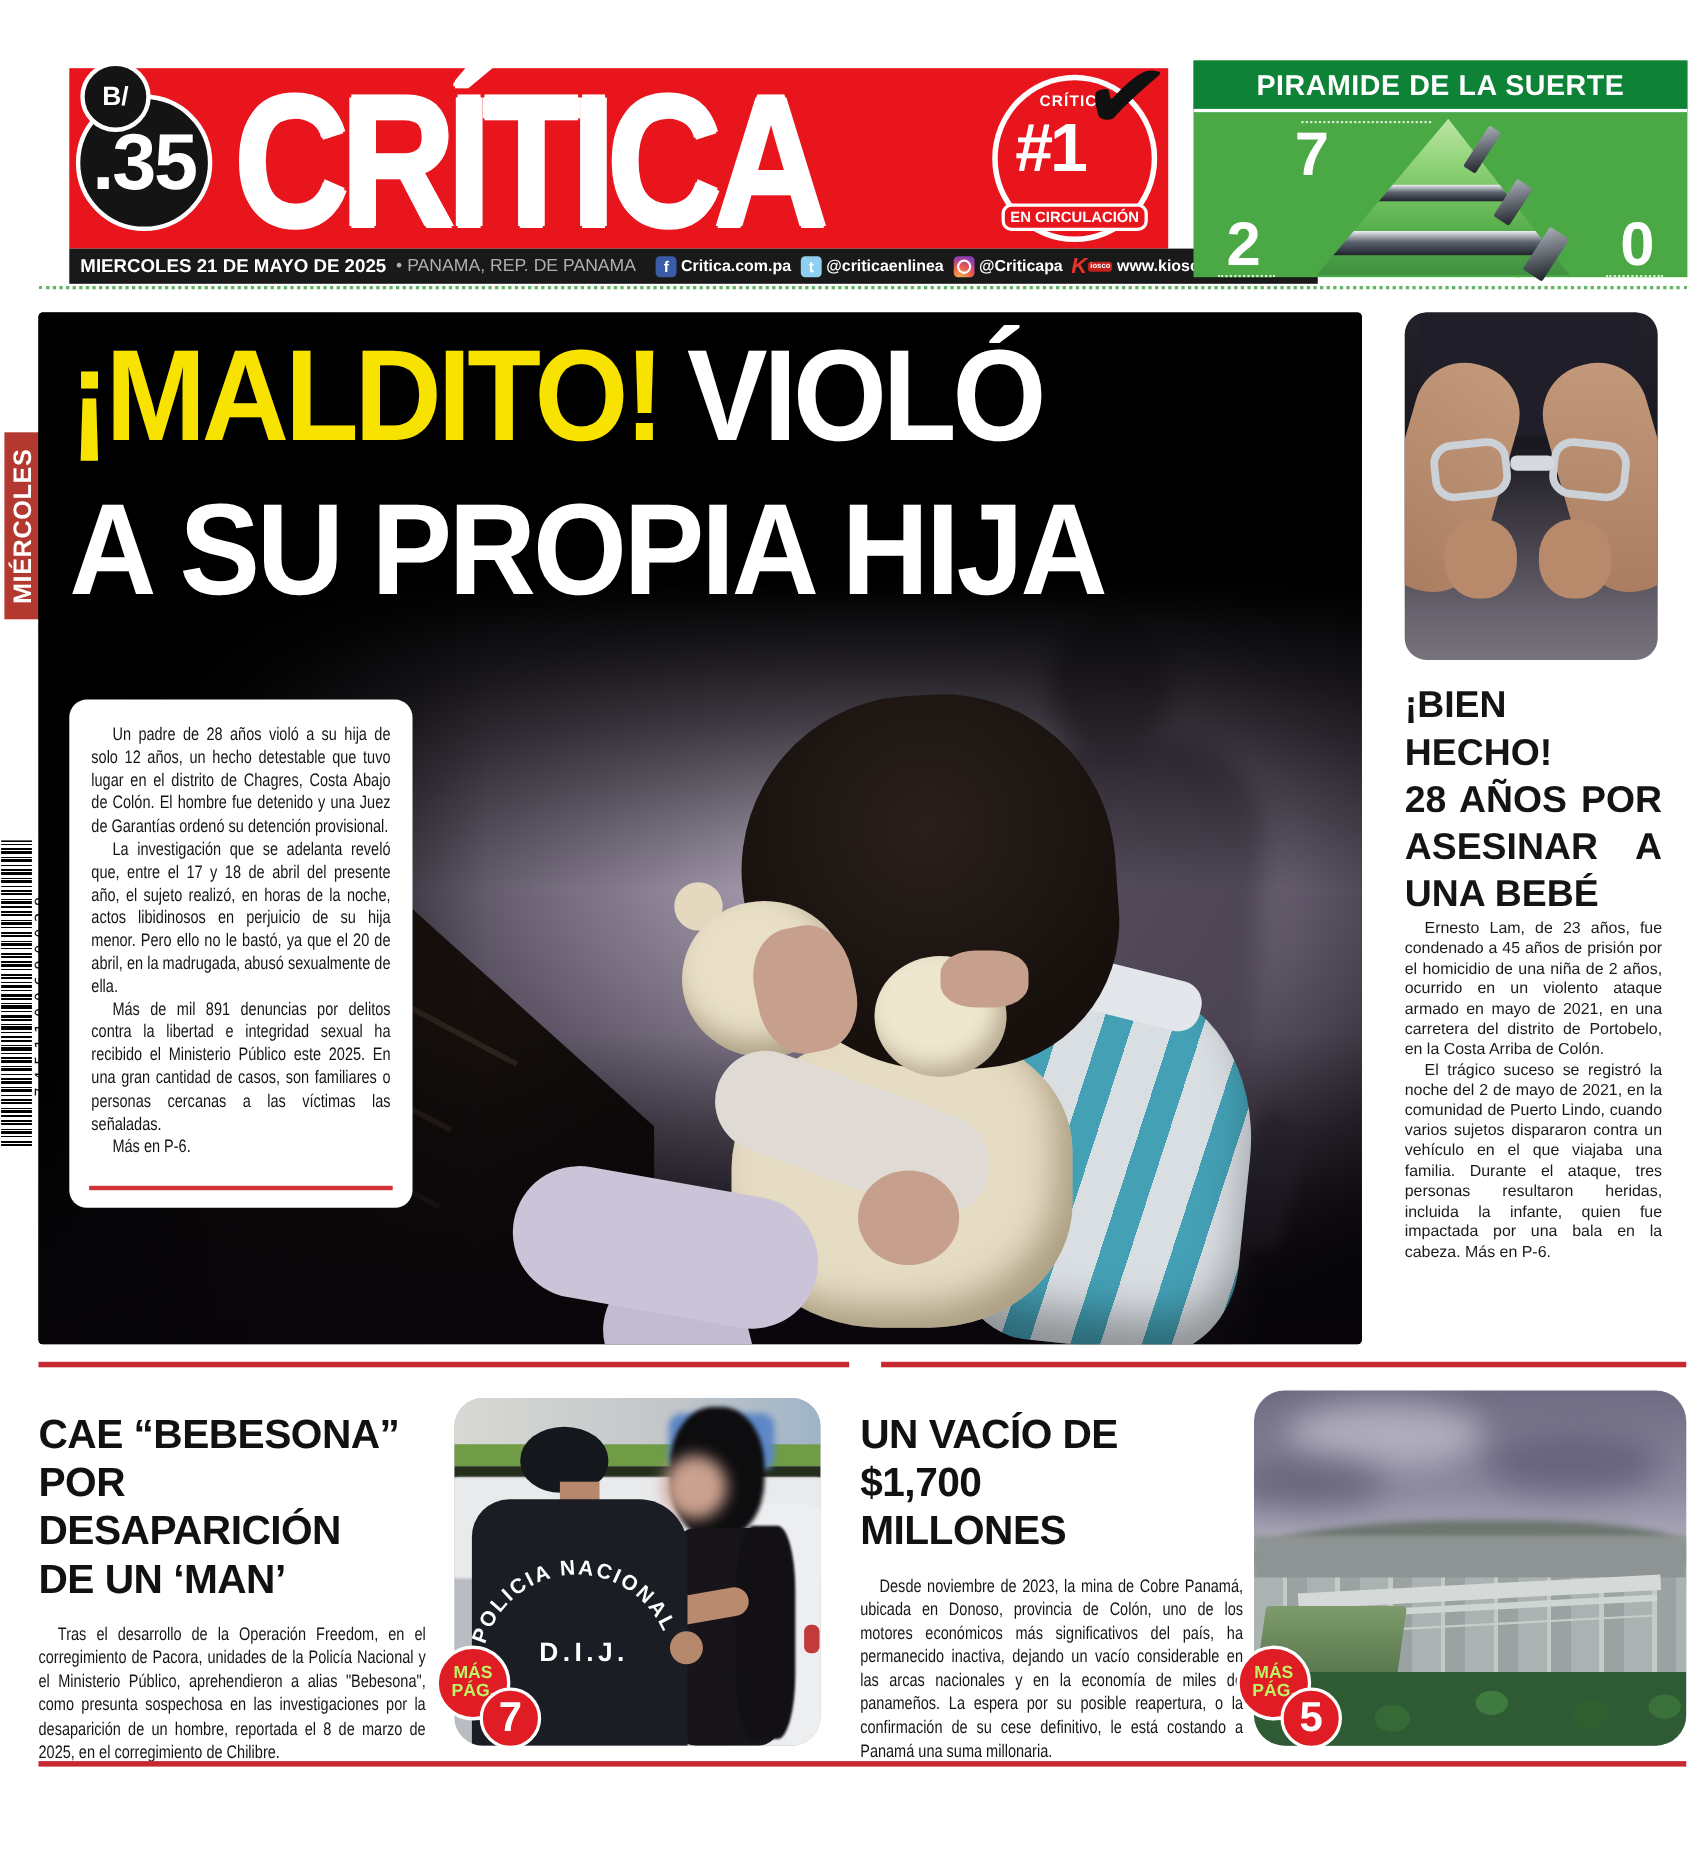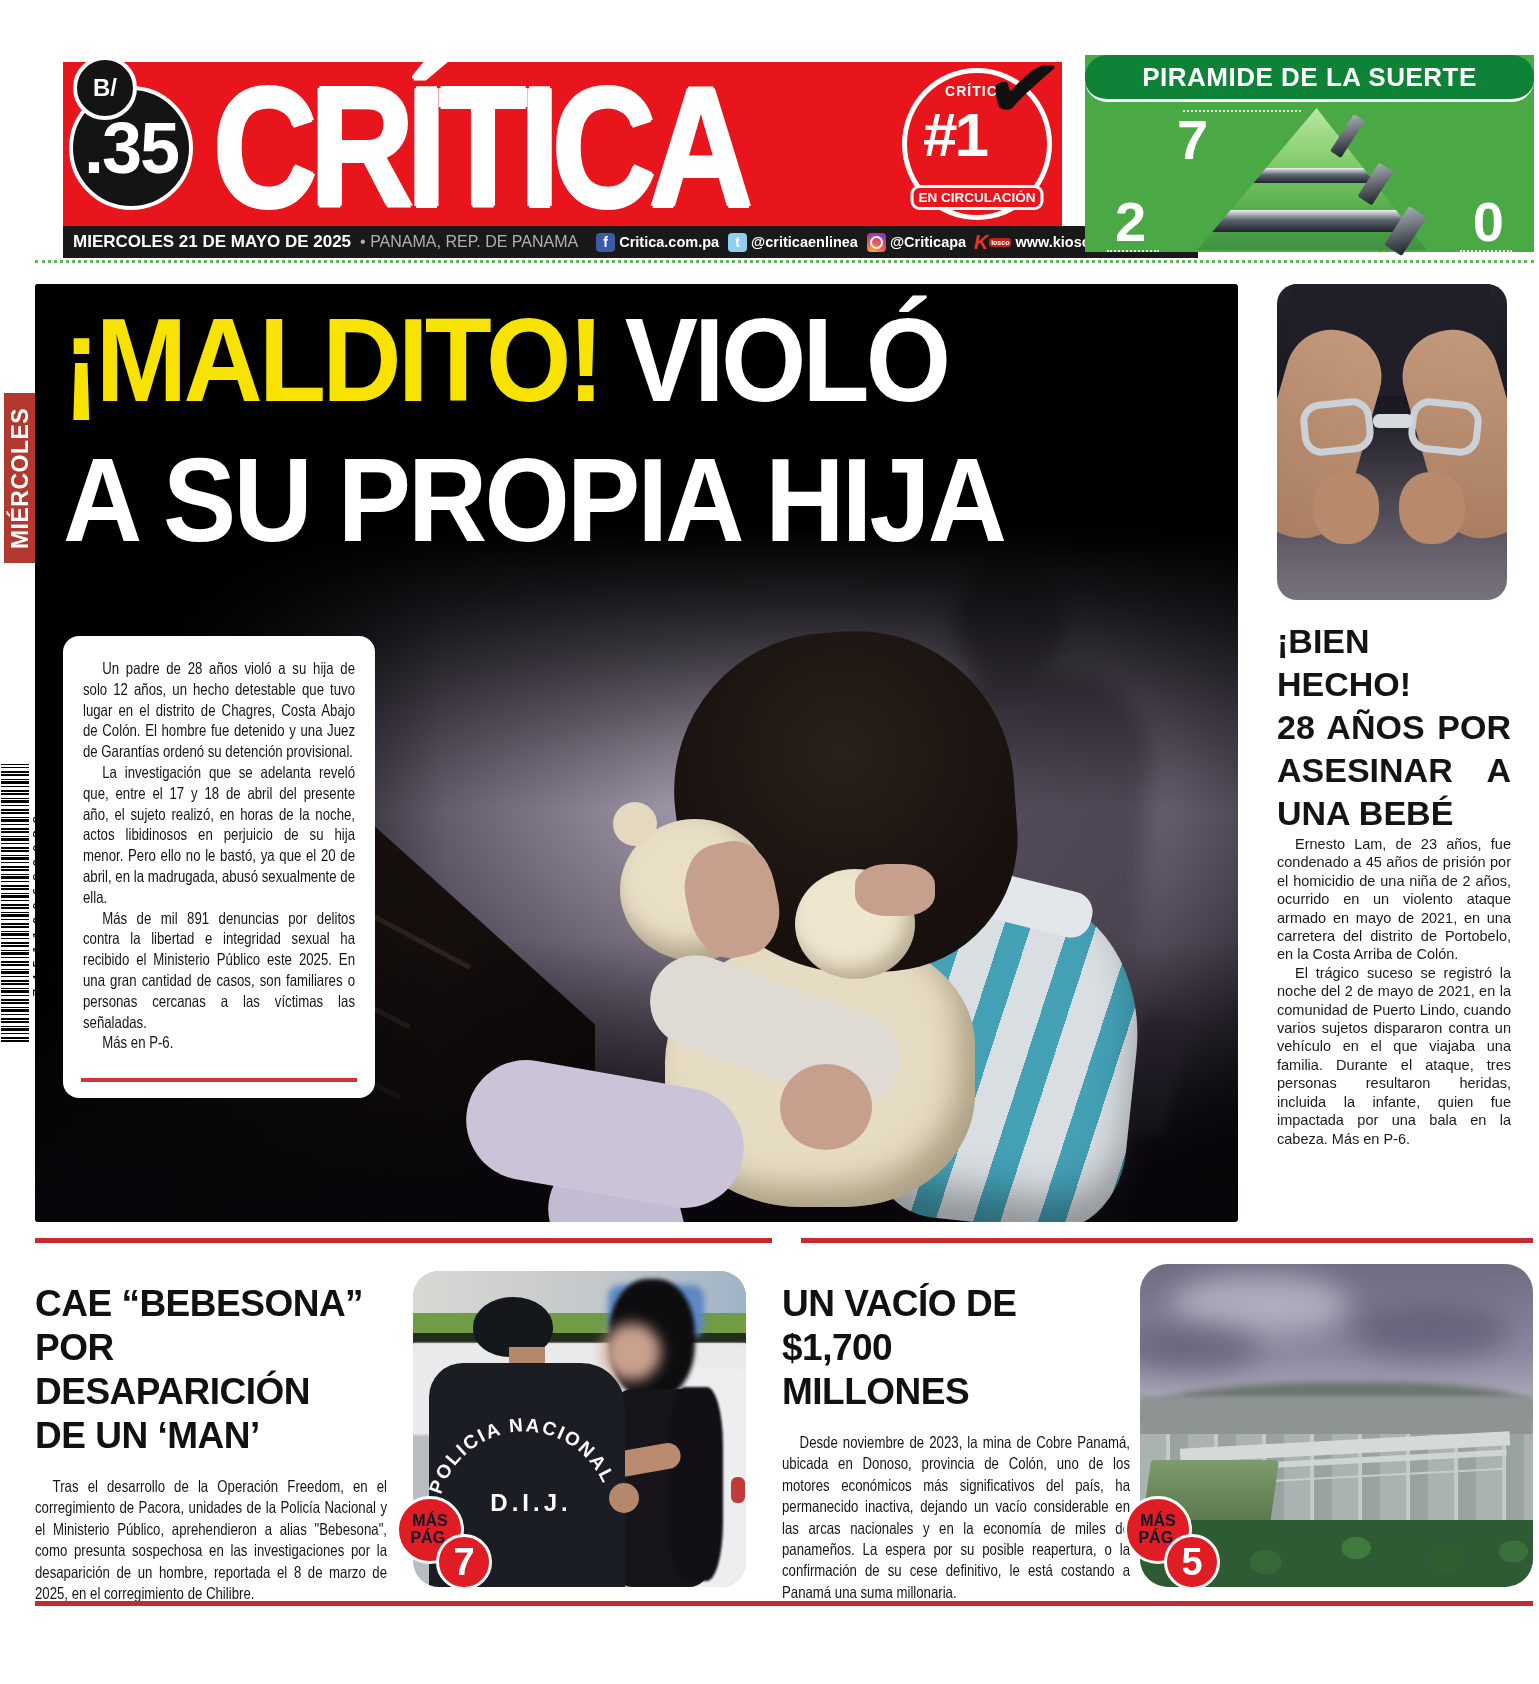--- a/index.html
+++ b/index.html
@@ -63,21 +63,21 @@
   .ig-ring{width:9px;height:9px;border:2px solid #fff;border-radius:50%;}
   .ic-ki{background:transparent;color:#e8332a;font-size:20px;font-style:italic;width:12px;}
   .ki-chip{background:#c2201d;color:#fff;font-size:7px;font-weight:bold;border-radius:3px;
     padding:1px 2px;margin-left:-2px;}
   .website{color:#ffe81c;font-weight:bold;font-size:20.5px;white-space:nowrap;}
 
   
   .pyr-box{left:1085px;top:55px;width:449px;height:197px;background:#4aa945;}
   .pyr-head{height:44px;background:#0e8338;border-bottom:3px solid #fff;display:flex;
     align-items:center;justify-content:center;color:#fff;font-weight:bold;font-size:26px;
-    letter-spacing:.5px;border-radius:22px;}
+    letter-spacing:.5px;}
   .pyr-body{position:relative;height:150px;}
   .pyr-wrap{position:absolute;left:112px;top:6px;width:230px;height:142px;}
   .pyr-tri{position:absolute;inset:0;clip-path:polygon(52% 0,0 100%,100% 100%);
     background:linear-gradient(180deg,#bce6a6 0%,#8ed276 30%,#58af4c 70%,#3f9141 100%);}
   .pyr-band{position:absolute;left:0;right:0;background:linear-gradient(180deg,#eef0f3 0%,#5d6570 45%,#20242b 100%);}
   .band1{top:60px;height:15px;}
   .band2{top:102px;height:22px;}
   .streak{position:absolute;background:linear-gradient(135deg,#a9afb7,#1f232a);
     transform:rotate(33deg);border-radius:2px;}
   .st1{width:13px;height:44px;left:144px;top:6px;}
@@ -236,21 +236,21 @@
     transform:skewX(-8deg);border-radius:4px;}
   .mi-forest{left:0;top:256px;width:100%;height:70px;
     background:radial-gradient(22px 18px at 12% 40%,#3f7a3f 60%,transparent 62%),
       radial-gradient(26px 20px at 32% 60%,#356a36 60%,transparent 62%),
       radial-gradient(24px 18px at 55% 40%,#3f7a3f 60%,transparent 62%),
       radial-gradient(28px 22px at 78% 55%,#2f5f31 60%,transparent 62%),
       radial-gradient(24px 18px at 95% 45%,#3a713a 60%,transparent 62%),#2e5b33;}
 
   .mas-badge{width:110px;height:98px;z-index:20;}
   .mb-big{position:absolute;left:0;top:0;width:62px;height:62px;background:#e01c24;border-radius:50%;
-    border:3px solid #fff;color:#0f172a;display:flex;flex-direction:column;align-items:center;
+    border:3px solid #fff;color:#bef264;display:flex;flex-direction:column;align-items:center;
     justify-content:center;font-weight:bold;font-size:16px;line-height:1.05;text-align:right;}
   .mb-num{position:absolute;left:40px;top:38px;width:50px;height:50px;background:#e01c24;
     border-radius:50%;border:3px solid #fff;color:#fff;display:flex;align-items:center;
     justify-content:center;font-weight:bold;font-size:38px;}
   .badge7{left:396px;top:1496px;}
   .badge5{left:1124px;top:1496px;}
 </style>
 </head>
 <body>
 

